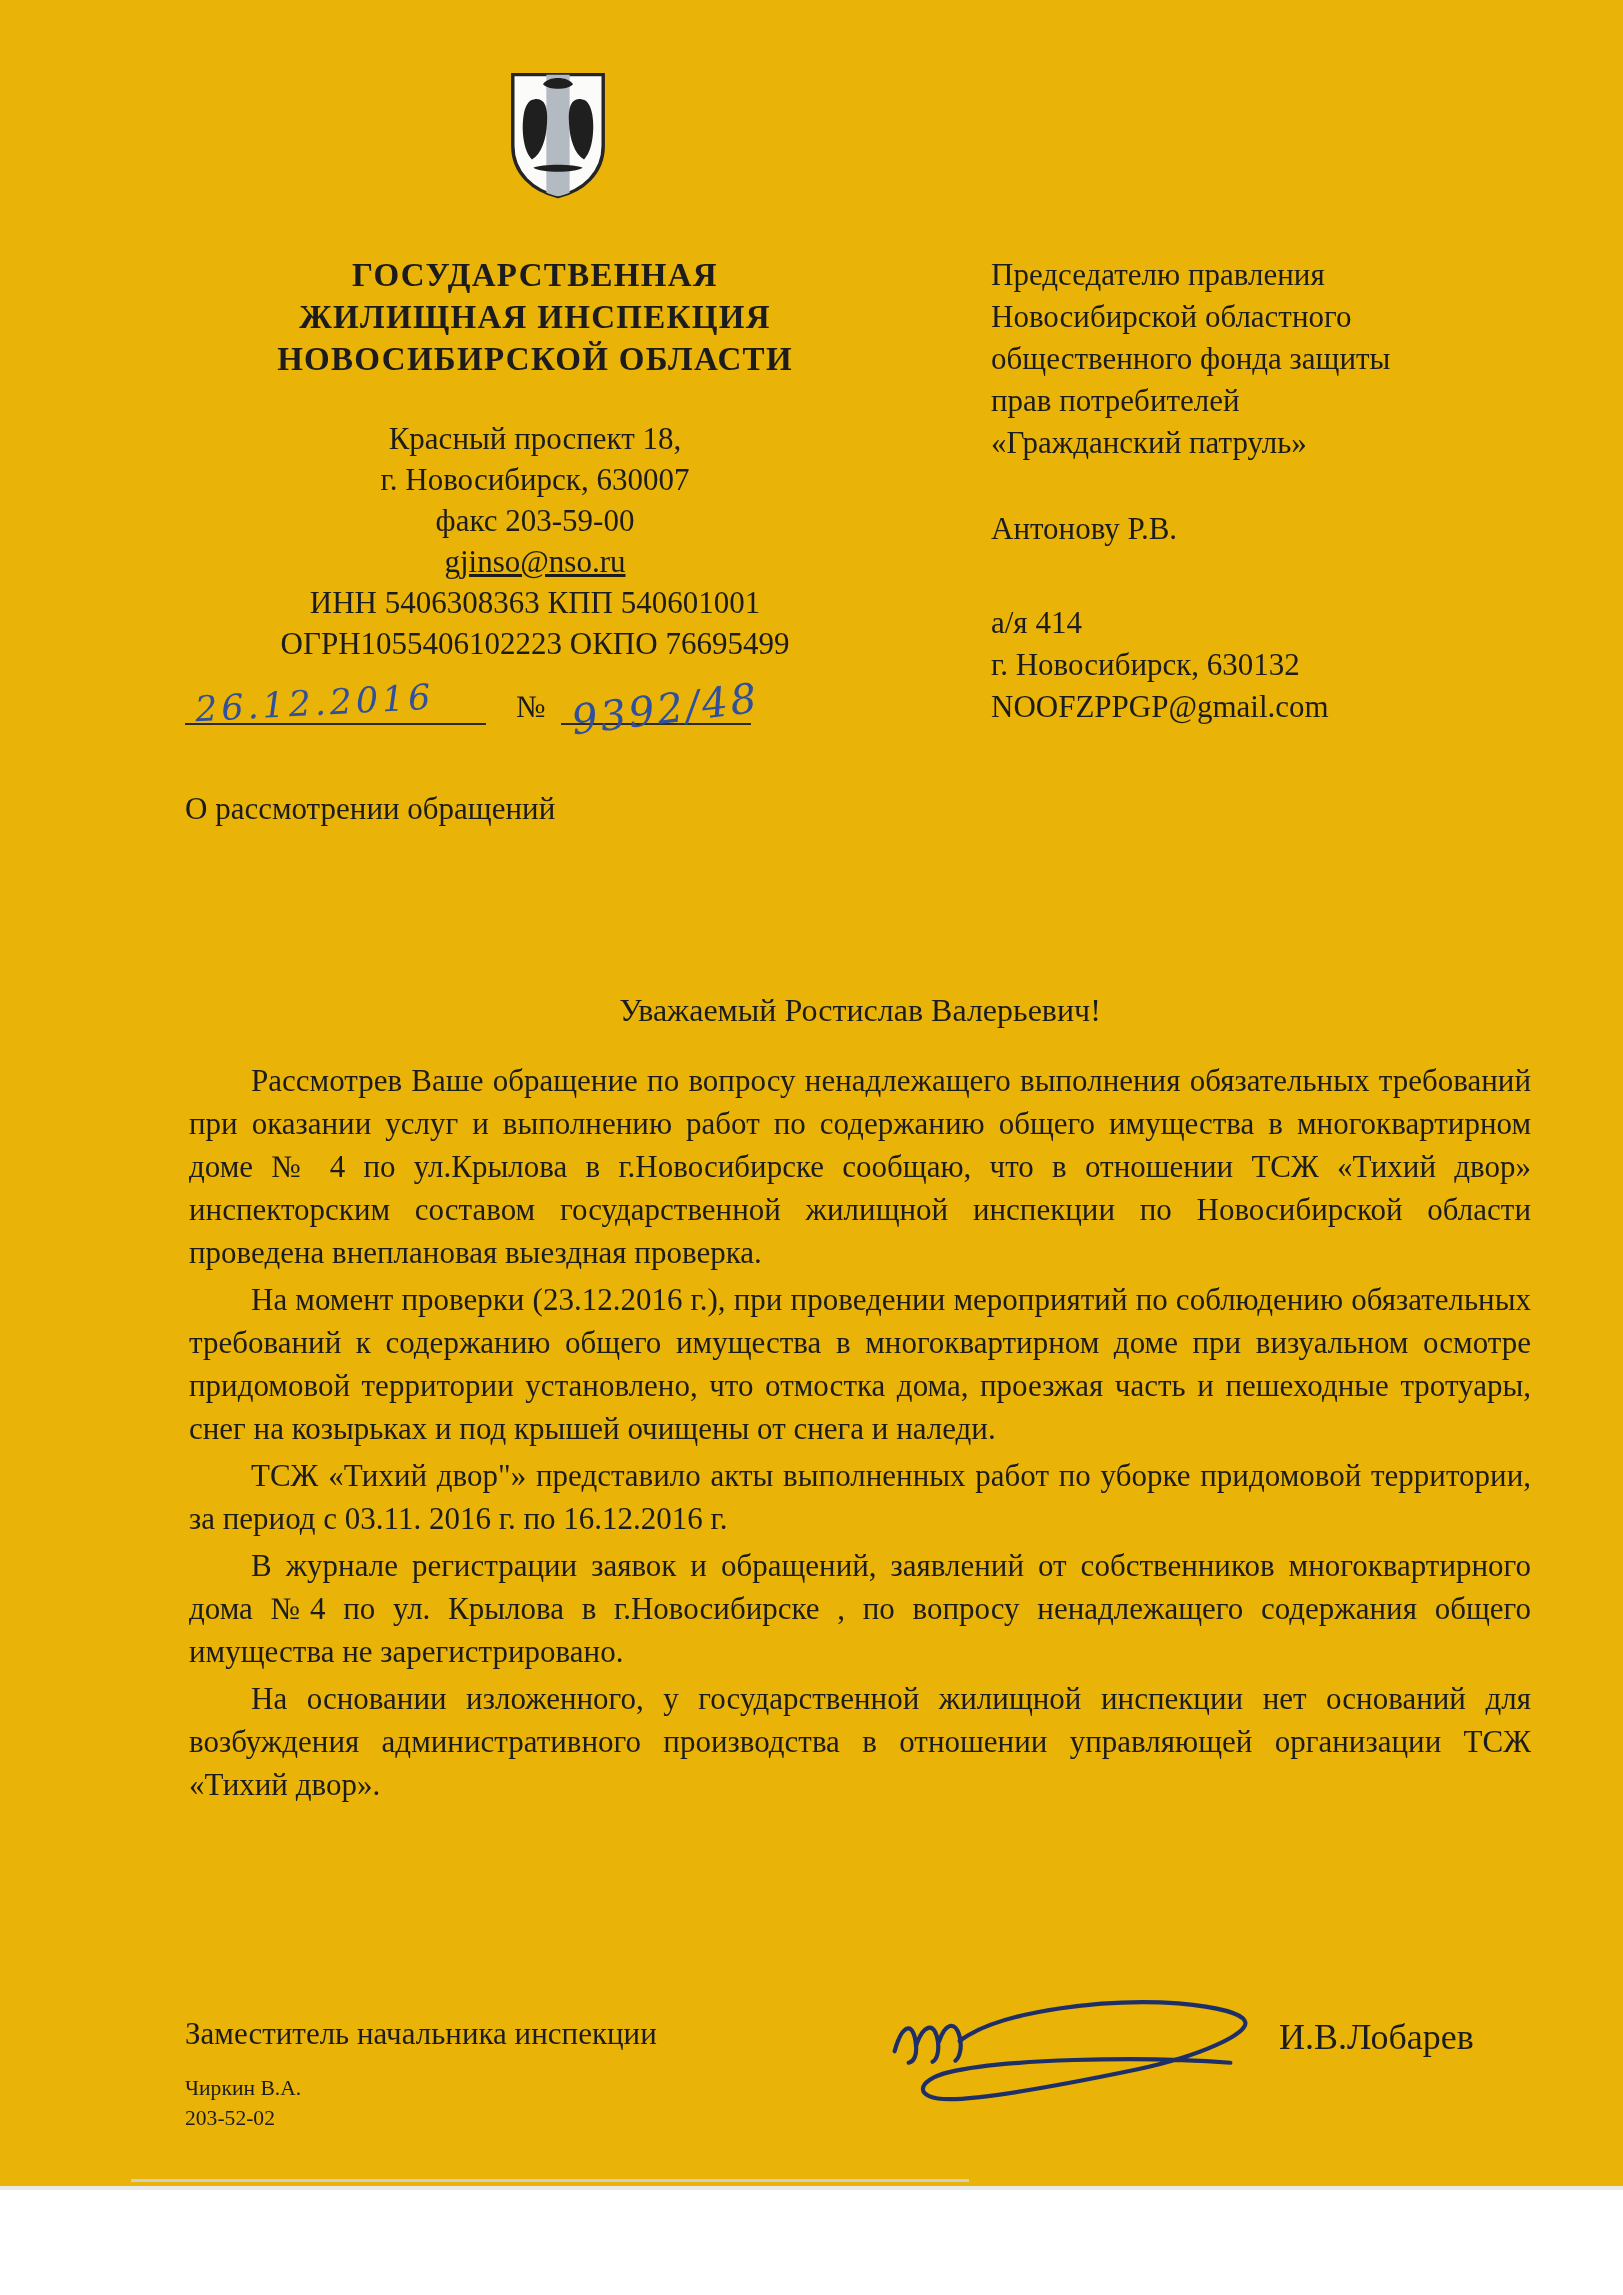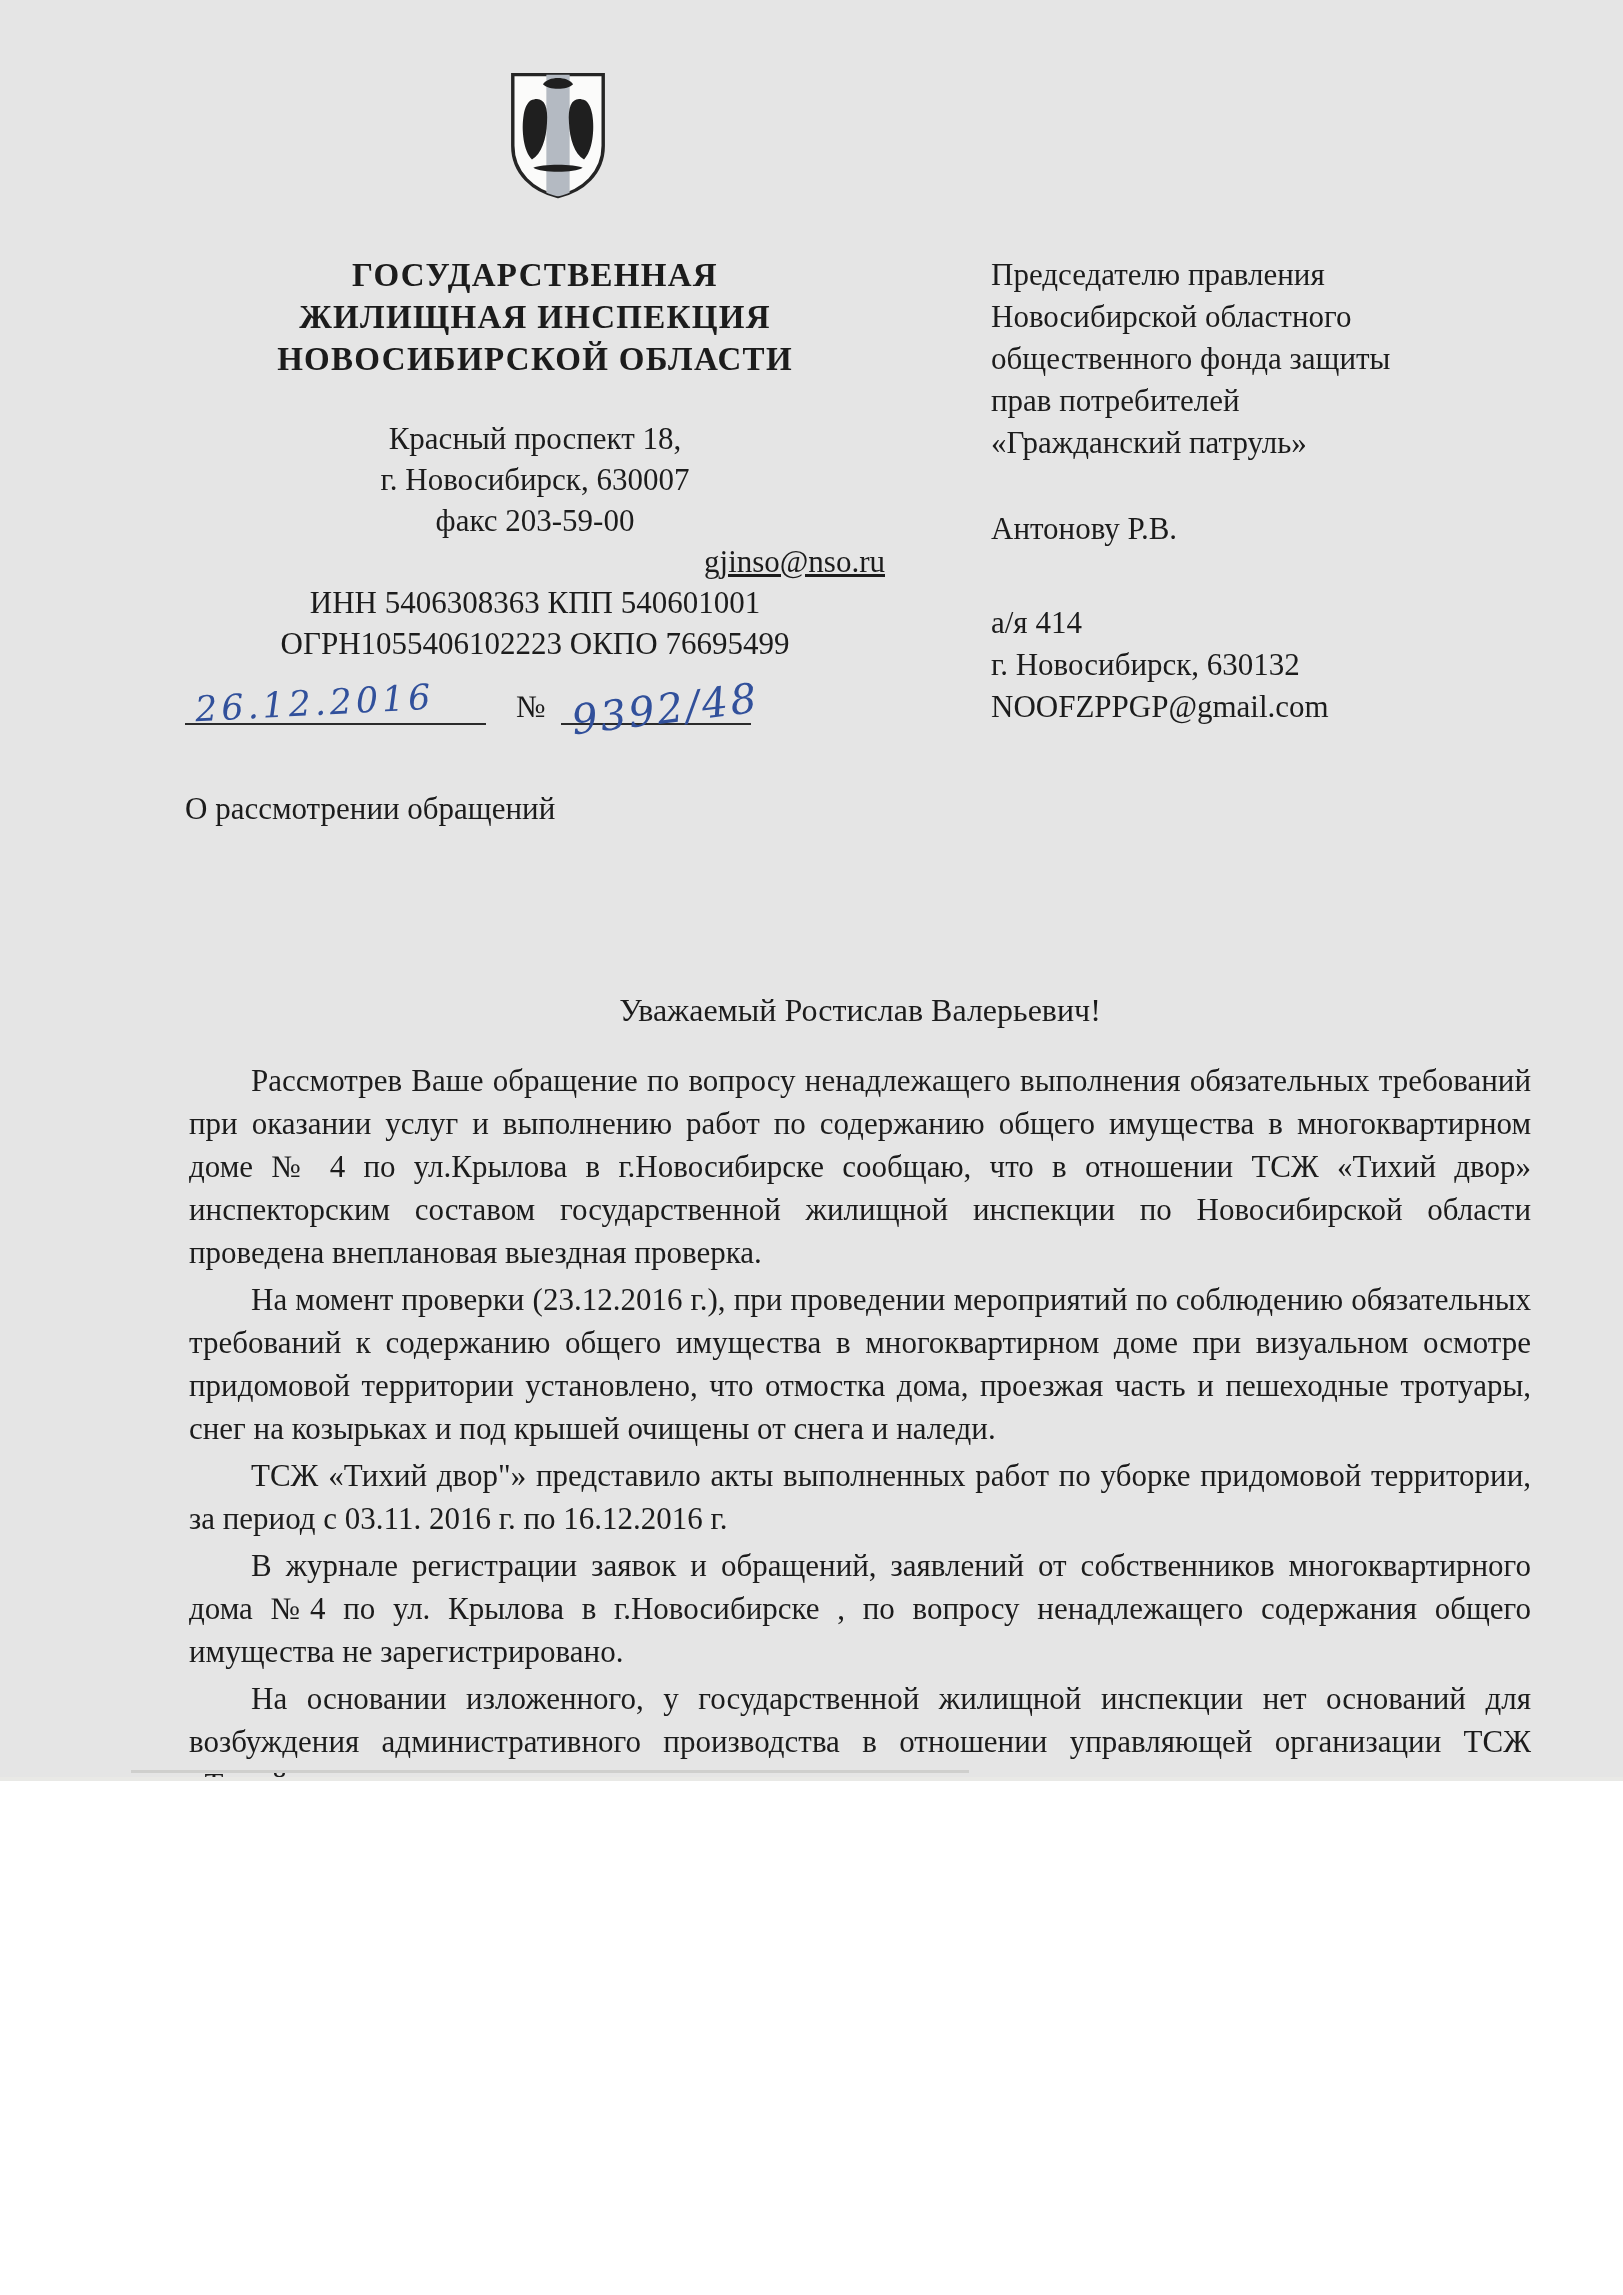--- a/index.html
+++ b/index.html
@@ -1,36 +1,36 @@
 <!DOCTYPE html>
 <html lang="ru" style="font-size:10.5px"><head>
 <meta charset="utf-8">
 <style>
   * { margin:0; padding:0; box-sizing:border-box; }
   html,body { background:#ffffff; }
   .page {
     position:relative;
-    width:1623px; height:1781px;
-    background:#e5e5e5;
+    width:1623px; height:2190px;
+    background:#eab308;
     color:var(--txt,#1c1c1c);
     font-family:"Liberation Serif", serif;
     overflow:hidden;
   }
 
   
   .crest { position:absolute; left:503px; top:65px; width:110px; height:137px; }
 
   
   .header-row { position:absolute; left:185px; top:254px; width:1350px; display:flex; }
   .left-col  { width:700px; text-align:center; }
   .right-col { width:543px; margin-left:106px; text-align:left; font-size:31px; line-height:42px; }
 
   .org-name  { font-weight:bold; font-size:33px; line-height:42px; letter-spacing:1.3px; }
   .addr      { margin-top:38px; font-size:31px; line-height:41px; }
-  .email-line{ text-decoration:underline;text-align:right; }
+  .email-line{ text-decoration:underline; }
 
   
   .hw-line   { position:relative; height:62px; margin-top:16.4px; text-align:left; }
   .blank     { position:absolute; bottom:17px; border-bottom:2px solid #2b2b2b; height:0; }
   .blank-a   { left:0;  width:301px; }
   .blank-b   { left:376px; width:190px; }
   .no-sign   { position:absolute; left:331px; bottom:17px; font-size:31px; }
   .hw        { font-family:"DejaVu Serif", serif; font-style:italic; color:var(--hw,#31509b); white-space:nowrap; }
   .hw-date   { position:absolute; left:9.8px;  bottom:19.6px; font-size:35px; letter-spacing:3.9px; transform:rotate(-3deg); }
   .hw-number { position:absolute; left:386px; bottom:9.2px; font-size:41px; letter-spacing:2.6px; transform:rotate(-7deg); }

